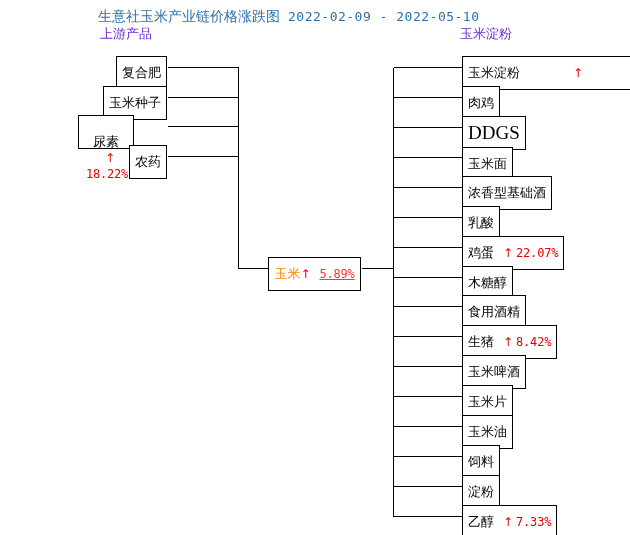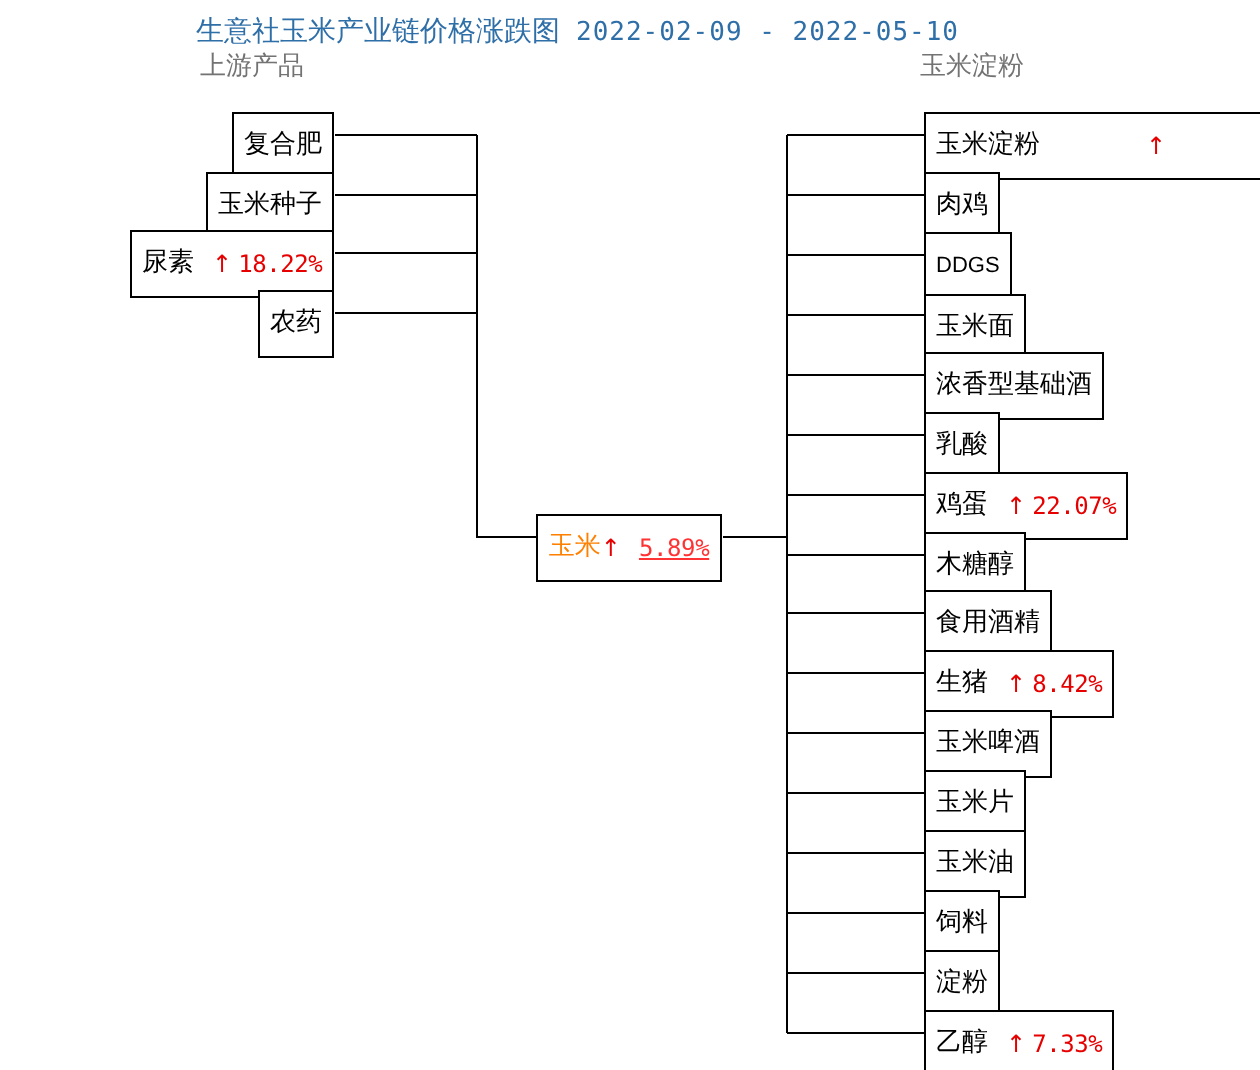--- a/index.html
+++ b/index.html
@@ -32,21 +32,21 @@
   .title-dates {
     font-family: "DejaVu Sans Mono", "Liberation Mono", monospace;
     font-size: 13px;
     margin-left: 8px;
     letter-spacing: 0.5px;
   }
 
   
   .col-head {
     position: absolute;
-    color: #737373;
+    color: #6d28d9;
     font-size: 13px;
     line-height: 15px;
     white-space: nowrap;
   }
   .col-head.up   { left: 100px; top: 26px; }
   .col-head.down { left: 460px; top: 26px; }
 
   
   #wires { position: absolute; left: 0; top: 0; width: 630px; height: 535px; }
 
@@ -73,22 +73,22 @@
     font-size: 12px;
     letter-spacing: -0.2px;
   }
   .node .arrow {
     color: #e60000;
     font-size: 12px;
     line-height: 1;
     margin-right: 1px;
   }
   .node.latin .nm {
-    font-family: Liberation Sans, sans-serif;
-    font-size: 11px;
+    font-family: Liberation Serif, serif;
+    font-size: 19px;
   }
 
   
   .node.up { justify-content: flex-start; }
 
   
   .node.center {
     left: 268px; top: 257px;
     width: 93px;
     justify-content: center;
@@ -117,21 +117,21 @@
     </g>
   </svg>
 
   <div id="nodes-layer">
       <div class="node up" style="top: 56px; left: 116px;">
         <span class="nm">复合肥</span>
       </div>
       <div class="node up" style="top: 86px; left: 103px;">
         <span class="nm">玉米种子</span>
       </div>
-      <div class="node up" style="top: 115px; left: 65px;">
+      <div class="node up" style="top: 115px; left: 78px; flex-direction: column;">
         <span class="nm">尿素</span>
         <span class="arrow" style="margin-left: 9px;">↑</span>
         <span class="chg" style="margin-left: 2px;">18.22%</span>
       </div>
       <div class="node up" style="top: 145px; left: 129px;">
         <span class="nm">农药</span>
       </div>
       <div class="node down" style="top: 56px; left: 462px; gap: 44px;">
         <span class="nm">玉米淀粉</span>
         <span class="arrow" style="margin-left: 9px;">↑</span>

